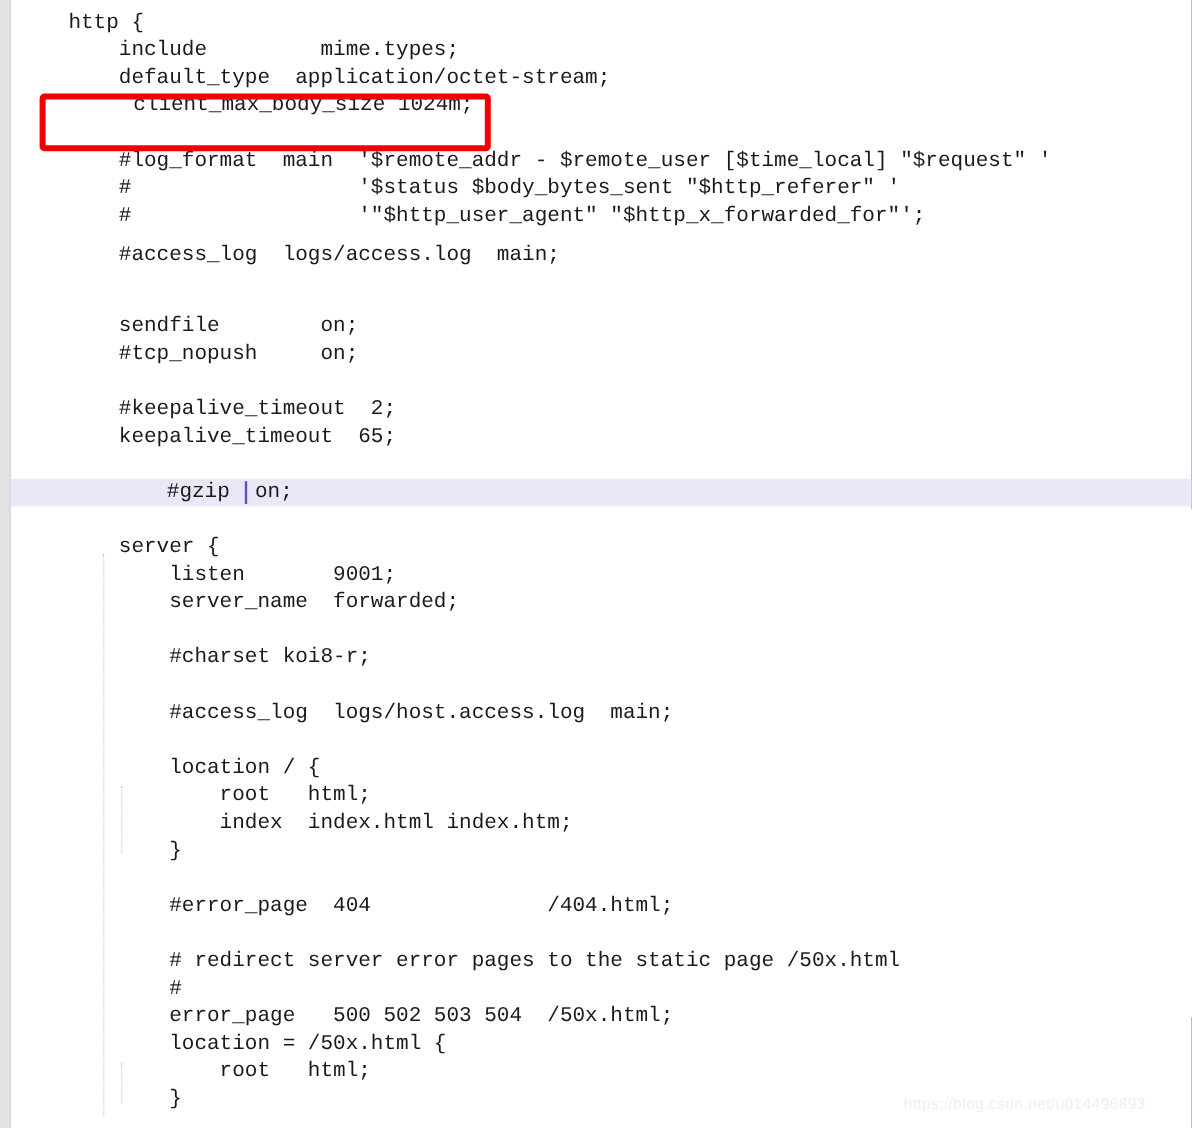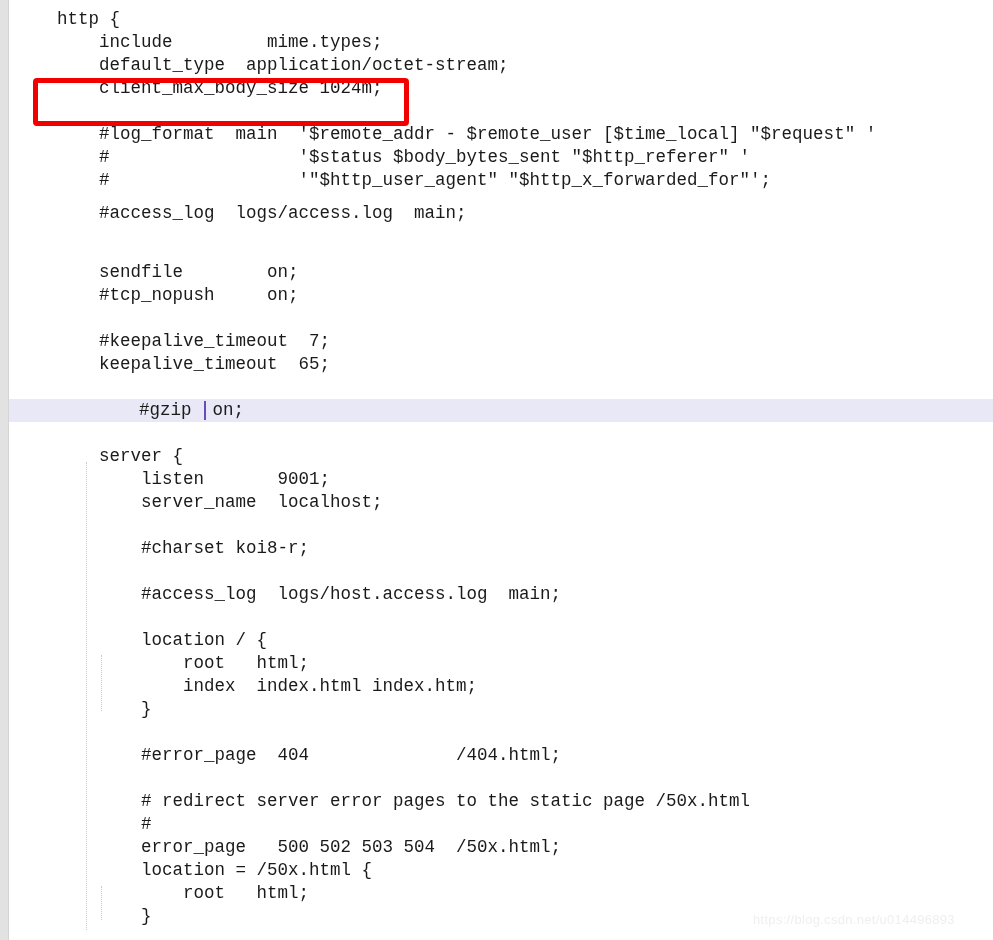--- a/index.html
+++ b/index.html
@@ -89,39 +89,39 @@
 <body>
 
 <div id="editor-root">
 
   <div id="gutter-strip"></div>
 
   <div id="code-surface">
       <div class="code-line" style="top: 8px;"><span class="txt">http {</span></div>
       <div class="code-line" style="top: 31px;"><span class="txt">    include         mime.types;</span></div>
       <div class="code-line" style="top: 54px;"><span class="txt">    default_type  application/octet-stream;</span></div>
-      <div class="code-line" style="top: 77px;"><span class="txt">    client_max_body_size 1024m;</span></div>
+      <div class="code-line" style="top: 77px; margin-left: 12px;"><span class="txt">    client_max_body_size 1024m;</span></div>
       <div class="code-line" style="top: 100px;"><span class="txt"></span></div>
       <div class="code-line" style="top: 146px;"><span class="txt">    #                  '$status $body_bytes_sent "$http_referer" '</span></div>
       <div class="code-line" style="top: 123px;"><span class="txt">    #log_format  main  '$remote_addr - $remote_user [$time_local] "$request" '</span></div>
       <div class="code-line" style="top: 169px;"><span class="txt">    #                  '"$http_user_agent" "$http_x_forwarded_for"';</span></div>
       <div class="code-line" style="top: 192px;"><span class="txt"></span></div>
       <div class="code-line" style="top: 202px;"><span class="txt">    #access_log  logs/access.log  main;</span></div>
       <div class="code-line" style="top: 238px;"><span class="txt"></span></div>
       <div class="code-line" style="top: 261px;"><span class="txt">    sendfile        on;</span></div>
       <div class="code-line" style="top: 284px;"><span class="txt">    #tcp_nopush     on;</span></div>
       <div class="code-line" style="top: 307px;"><span class="txt"></span></div>
-      <div class="code-line" style="top: 330px;"><span class="txt">    #keepalive_timeout  7;</span></div>
+      <div class="code-line" style="top: 330px;"><span class="txt">    #keepalive_timeout  2;</span></div>
       <div class="code-line" style="top: 353px;"><span class="txt">    keepalive_timeout  65;</span></div>
       <div class="code-line" style="top: 376px;"><span class="txt"></span></div>
       <div class="code-line highlight" style="top: 399px; padding-left: 40px;"><span class="txt">    #gzip  on;</span></div>
       <div class="code-line" style="top: 422px;"><span class="txt"></span></div>
       <div class="code-line" style="top: 445px;"><span class="txt">    server {</span></div>
       <div class="code-line" style="top: 468px;"><span class="txt">        listen       9001;</span></div>
-      <div class="code-line" style="top: 491px;"><span class="txt">        server_name  localhost;</span></div>
+      <div class="code-line" style="top: 491px;"><span class="txt">        server_name  forwarded;</span></div>
       <div class="code-line" style="top: 514px;"><span class="txt"></span></div>
       <div class="code-line" style="top: 537px;"><span class="txt">        #charset koi8-r;</span></div>
       <div class="code-line" style="top: 560px;"><span class="txt"></span></div>
       <div class="code-line" style="top: 583px;"><span class="txt">        #access_log  logs/host.access.log  main;</span></div>
       <div class="code-line" style="top: 606px;"><span class="txt"></span></div>
       <div class="code-line" style="top: 629px;"><span class="txt">        location / {</span></div>
       <div class="code-line" style="top: 652px;"><span class="txt">            root   html;</span></div>
       <div class="code-line" style="top: 675px;"><span class="txt">            index  index.html index.htm;</span></div>
       <div class="code-line" style="top: 698px;"><span class="txt">        }</span></div>
       <div class="code-line" style="top: 721px;"><span class="txt"></span></div>

